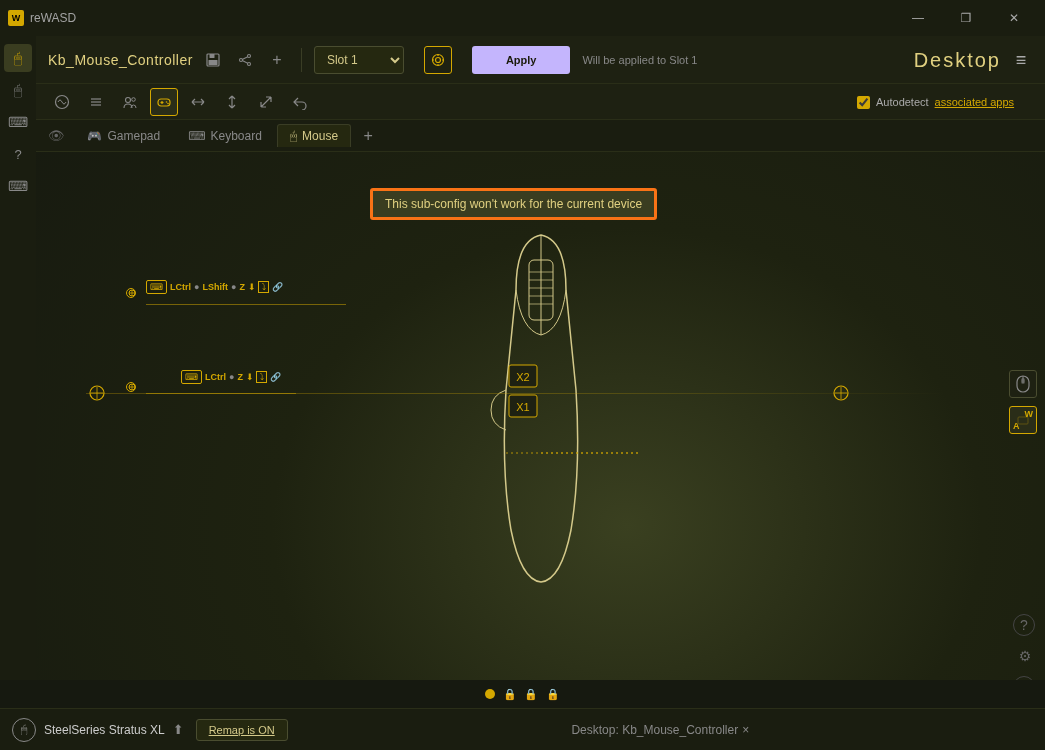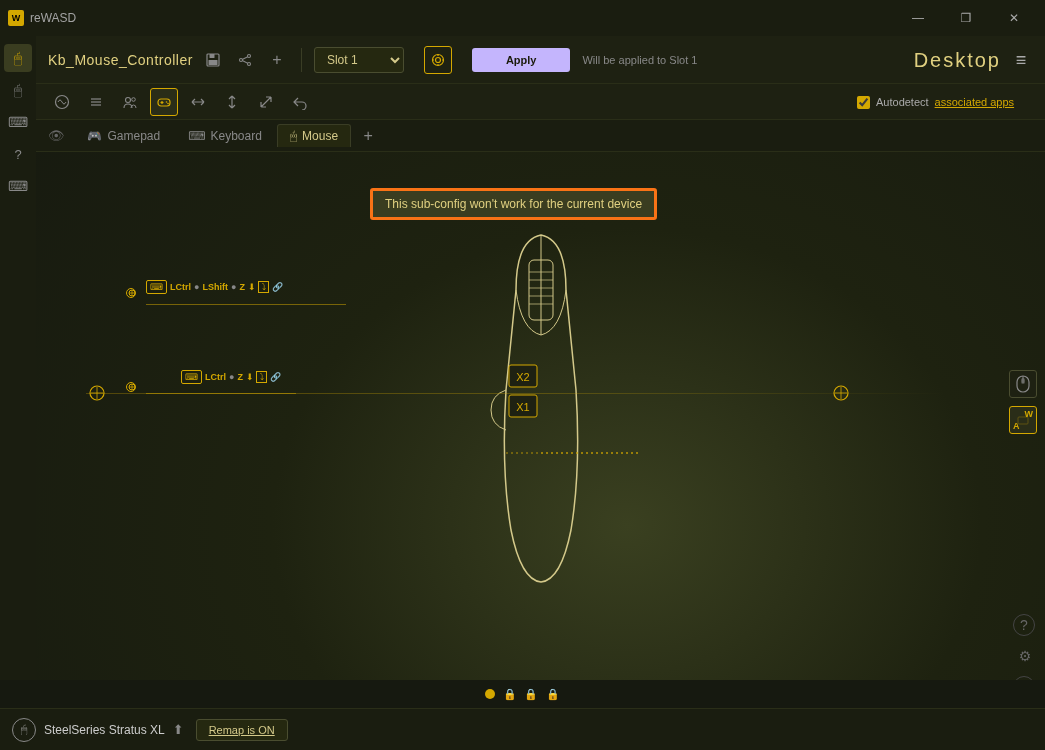--- a/index.html
+++ b/index.html
@@ -415,21 +415,20 @@
       display: flex;
       align-items: center;
       padding: 0 12px;
       z-index: 10;
       background: #1e2112;
       border-bottom: 1px solid #2a2e18;
       gap: 8px;
     }
     .slot-target-group {
       display: flex;
-      align-items: center;
       gap: 20px;
     }
 
     
     .bottom-right-icons {
       position: absolute;
       right: 8px;
       bottom: 52px;
       display: flex;
       flex-direction: column;
@@ -734,13 +733,17 @@
   <span class="bottom-lock-icon">🔒</span>
 </div>
 
 <div class="statusbar">
   <div class="device-icon-sm">🖱</div>
   <span class="device-name">SteelSeries Stratus XL</span>
   <span class="device-export-icon">⬆</span>
   <div style="margin-left:12px;">
     <button class="remap-on-btn">Remap is ON</button>
   </div>
+  <div style="flex:1;display:flex;align-items:center;justify-content:center;gap:4px;">
+    <span style="font-size:12px;color:#888;">Desktop: Kb_Mouse_Controller</span>
+    <span style="font-size:12px;color:#888;cursor:pointer;">×</span>
+  </div>
 </div>
 
 </body></html>

